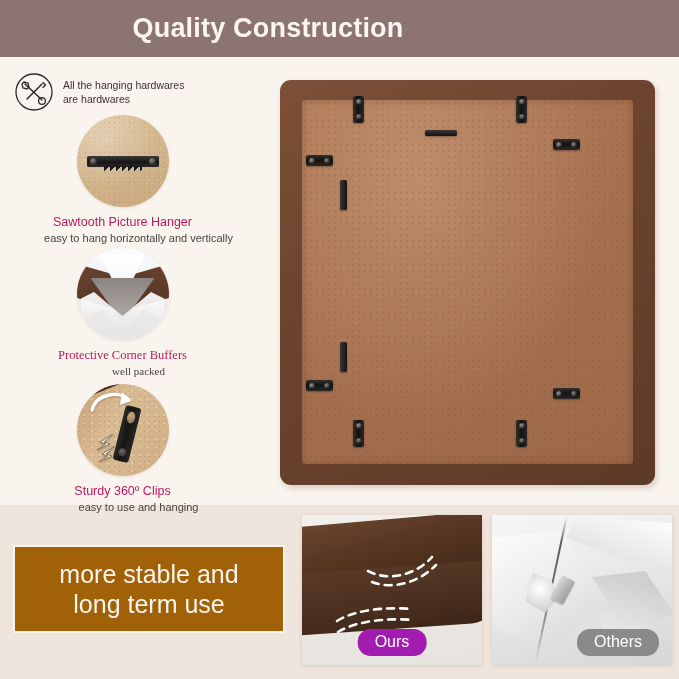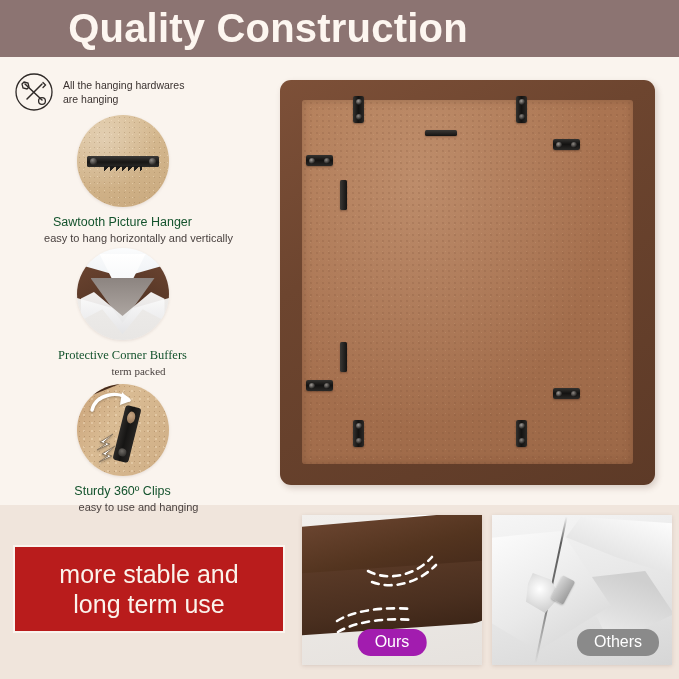--- a/index.html
+++ b/index.html
@@ -27,21 +27,21 @@
   }
   .header-title {
     position: absolute;
     left: 0; top: 0;
     width: 536px;
     height: 57px;
     display: flex;
     align-items: center;
     justify-content: center;
     color: #fdf6f0;
-    font-size: 40px;
+    font-size: 27px;
     font-weight: bold;
     letter-spacing: 0.2px;
     font-family: "Liberation Sans", sans-serif;
   }
   .header-notch {
     position: absolute;
     left: 40px; top: 57px;
     width: 0; height: 0;
     border-left: 11px solid transparent;
     border-right: 11px solid transparent;
@@ -94,21 +94,21 @@
     width: 92px; height: 92px;
     margin: 0 auto;
     border-radius: 50%;
     position: relative;
     overflow: hidden;
     box-shadow: 0 1px 3px rgba(90,70,60,0.13);
   }
   .feature-title {
     margin-top: 8px;
     font-size: 12.5px;
-    color: #14532d;
+    color: #be185d;
     line-height: 15px;
   }
   .feature-sub {
     margin-top: 1px;
     font-size: 11px;
     color: #4a4240;
     line-height: 14px;
     padding-left: 32px;
   }
 
@@ -329,21 +329,21 @@
     background: linear-gradient(90deg,#3a3835,#141312);
     border-radius: 1.5px;
     box-shadow: 0 1px 2px rgba(60,35,25,0.4);
   }
 
   
   .stable-box {
     position: absolute;
     left: 13px; top: 545px;
     width: 272px; height: 88px;
-    background: #b91c1c;
+    background: #a16207;
     border: 2px solid #faf4ee;
     box-sizing: border-box;
     display: flex;
     align-items: center;
     justify-content: center;
     text-align: center;
   }
   .stable-text {
     color: #fbf3ec;
     font-size: 25px;
@@ -476,21 +476,21 @@
         <circle cx="20" cy="20" r="18" fill="none" stroke="#2f2a28" stroke-width="1.3"></circle>
         <line x1="11" y1="12" x2="28" y2="28" stroke="#2f2a28" stroke-width="1.5" stroke-linecap="round"></line>
         <line x1="28" y1="12" x2="13" y2="27" stroke="#2f2a28" stroke-width="1.5" stroke-linecap="round"></line>
         <path d="M10 10 l4 1 l1 4 l-2 2 l-4 -1 l-1 -4 z" fill="none" stroke="#2f2a28" stroke-width="1.3"></path>
         <circle cx="28" cy="29" r="3.4" fill="none" stroke="#2f2a28" stroke-width="1.3"></circle>
         <path d="M29 10.5 l2.5 2.5 l-2.5 2.5" fill="none" stroke="#2f2a28" stroke-width="1.3" stroke-linecap="round"></path>
       </svg>
     </span>
     <span class="tool-note-text">
       <span>All the hanging hardwares</span><br>
-      <span>are hanging</span>
+      <span>are hardwares</span>
     </span>
   </div>
 
   <div class="feature" style="top:115px;">
     <div class="feature-photo ph-mdf">
       <div class="sawtooth">
         <span class="saw-screw" style="left:3px;"></span>
         <span class="saw-screw" style="right:3px;"></span>
       </div>
     </div>
@@ -501,21 +501,21 @@
   <div class="feature" style="top:248px;font-family:Liberation Serif, serif;">
     <div class="feature-photo ph-corner">
       <span class="cb-white-top"></span>
       <span class="cb-wood-l"></span>
       <span class="cb-wood-r"></span>
       <span class="cb-vnotch"></span>
       <span class="cb-shadowv"></span>
       <span class="cb-plastic"></span>
     </div>
     <div class="feature-title">Protective Corner Buffers</div>
-    <div class="feature-sub">term packed</div>
+    <div class="feature-sub">well packed</div>
   </div>
 
   <div class="feature" style="top:384px;text-align:center;">
     <div class="feature-photo ph-clip">
       <span class="clip-woodbar"></span>
       <span class="clip-body"></span>
       <span class="clip-arrow-rot">
         <svg width="44" height="26" viewBox="0 0 44 26">
           <path d="M3 22 C7 6, 30 2, 40 12" fill="none" stroke="#ffffff" stroke-width="3.4" stroke-linecap="round"></path>
           <path d="M33 4 L42 13 L31 17 Z" fill="#ffffff"></path>

